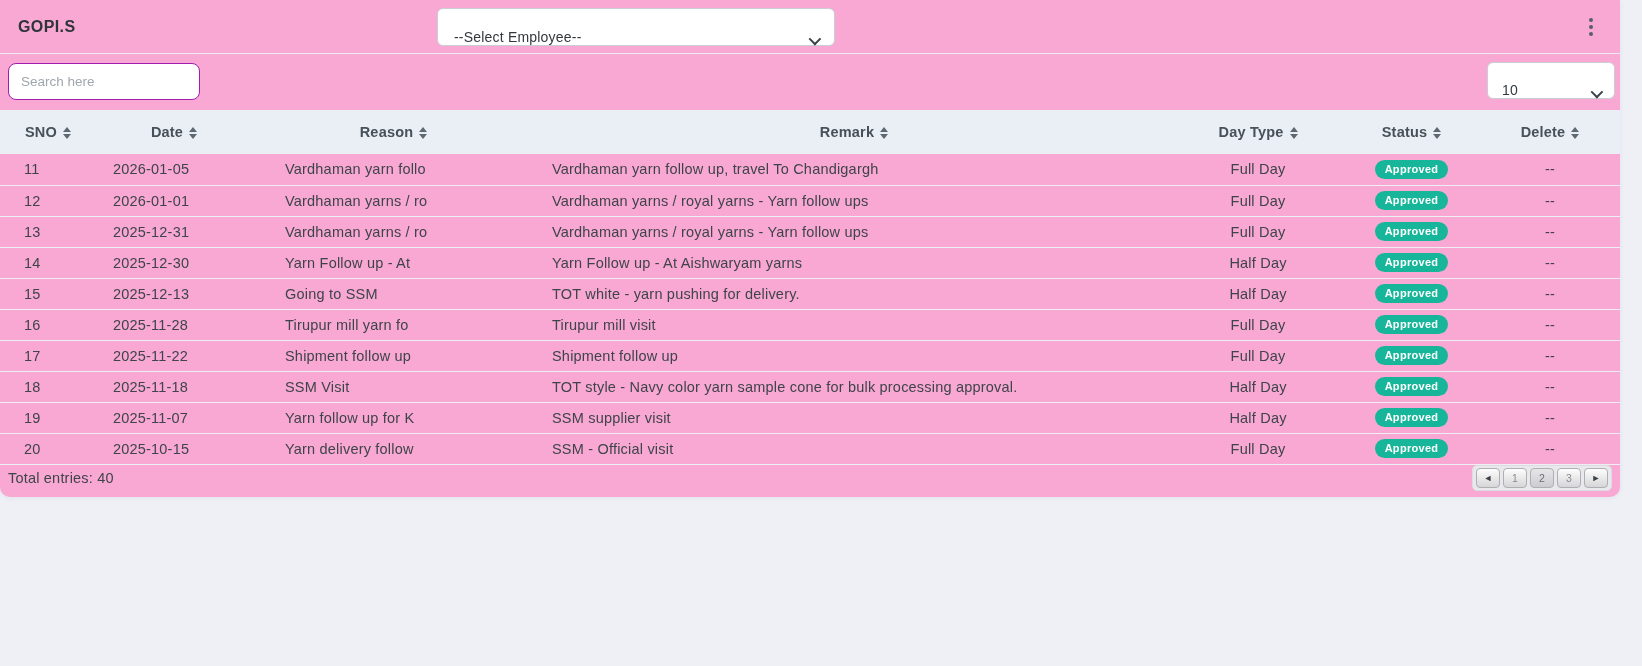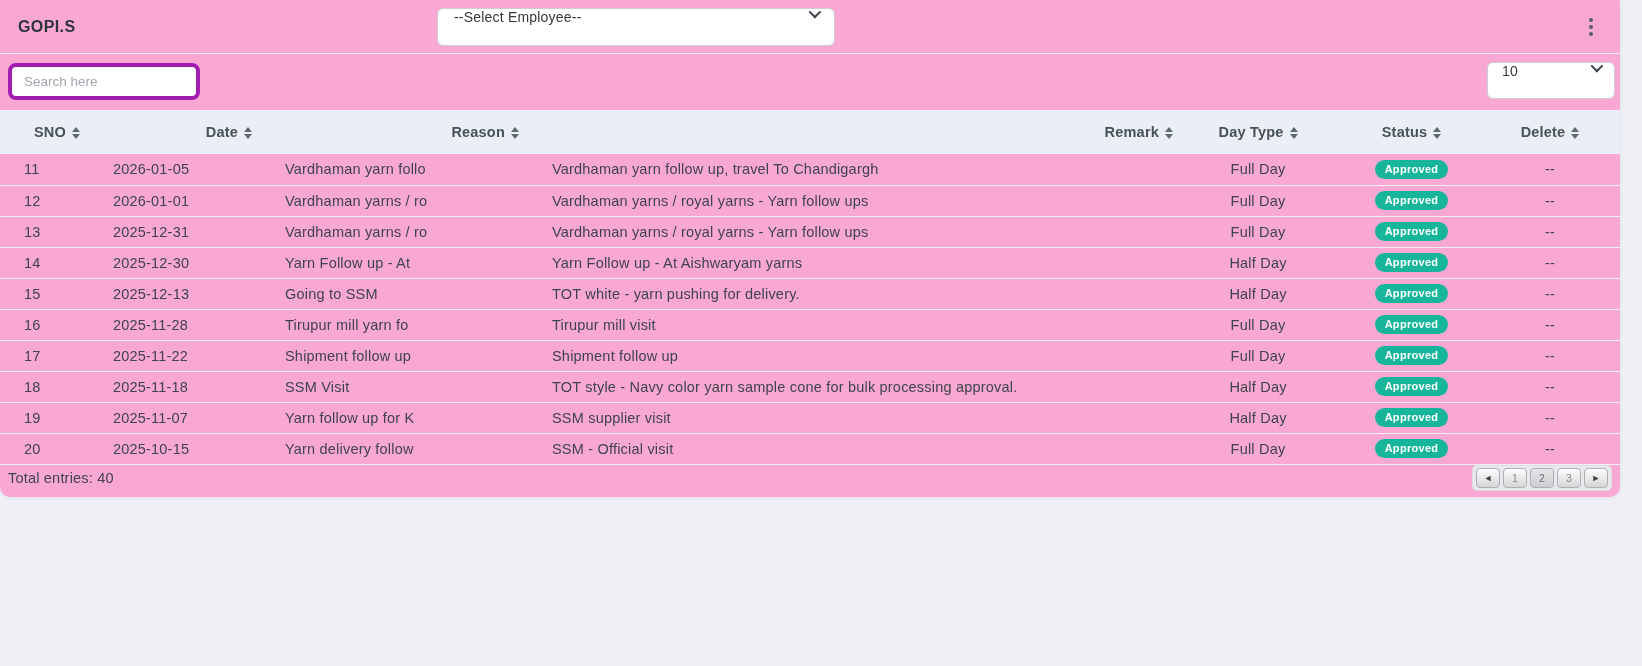--- a/index.html
+++ b/index.html
@@ -24,21 +24,21 @@
     position:relative; height:54px;
     border-bottom:1px solid #ebecf1;
     display:flex; align-items:center;
     padding:0 18px;
   }
   .page-title { font-size:16px; font-weight:700; color:#2f343a; letter-spacing:.4px; }
   .select-box {
     background:#fff;
     border:1px solid #c9ced5;
     border-radius:6px;
-    display:flex; align-items:flex-start;
+    display:flex; align-items:flex-end;
     font-size:14px; color:#33383d;
     cursor:pointer;
   }
   .employee-select {
     position:absolute; left:437px; top:8px;
     width:398px; height:38px;
     padding:0 16px;
   }
   .select-box .chev { margin-left:auto; }
   .chev {
@@ -53,38 +53,38 @@
     width:22px; height:26px;
     display:flex; flex-direction:column; align-items:center; justify-content:center; gap:3px;
     cursor:pointer;
   }
   .kebab i { width:4px; height:4px; border-radius:50%; background:#575e66; }
   
   .toolbar { position:relative; height:56px; }
   .search-input {
     position:absolute; left:8px; top:9px;
     width:192px; height:37px;
-    border:4px solid #a21caf; border-radius:8px;
+    border:1px solid #a21caf; border-radius:8px;
     padding:0 12px; font-size:13.5px;
     font-family:"Liberation Sans", sans-serif;
     color:#3e4449; outline:none;
   }
   .search-input::placeholder { color:#a0a6ad; }
   .pagesize-select {
     position:absolute; right:5px; top:8px;
     width:128px; height:37px;
     padding:0 14px;
   }
   
   table { width:1620px; border-collapse:collapse; table-layout:fixed; }
   thead th {
     background:#e9eff5;
     height:44px;
     font-size:14.5px; font-weight:700; color:#485058;
-    text-align:right; padding-left:16px;
+    text-align:center; padding-left:16px;
     white-space:nowrap;
     cursor:pointer;
   }
   th.c-center, td.c-center { text-align:center; padding-left:0; }
   th .hlab { vertical-align:middle; }
   .sort-icon { display:inline-flex; flex-direction:column; gap:2px; margin-left:6px; vertical-align:middle; }
   .sort-icon .up   { width:0; height:0; border-left:4px solid transparent; border-right:4px solid transparent; border-bottom:5px solid #5f6871; }
   .sort-icon .down { width:0; height:0; border-left:4px solid transparent; border-right:4px solid transparent; border-top:5px solid #5f6871; }
   tbody td {
     height:31px;

